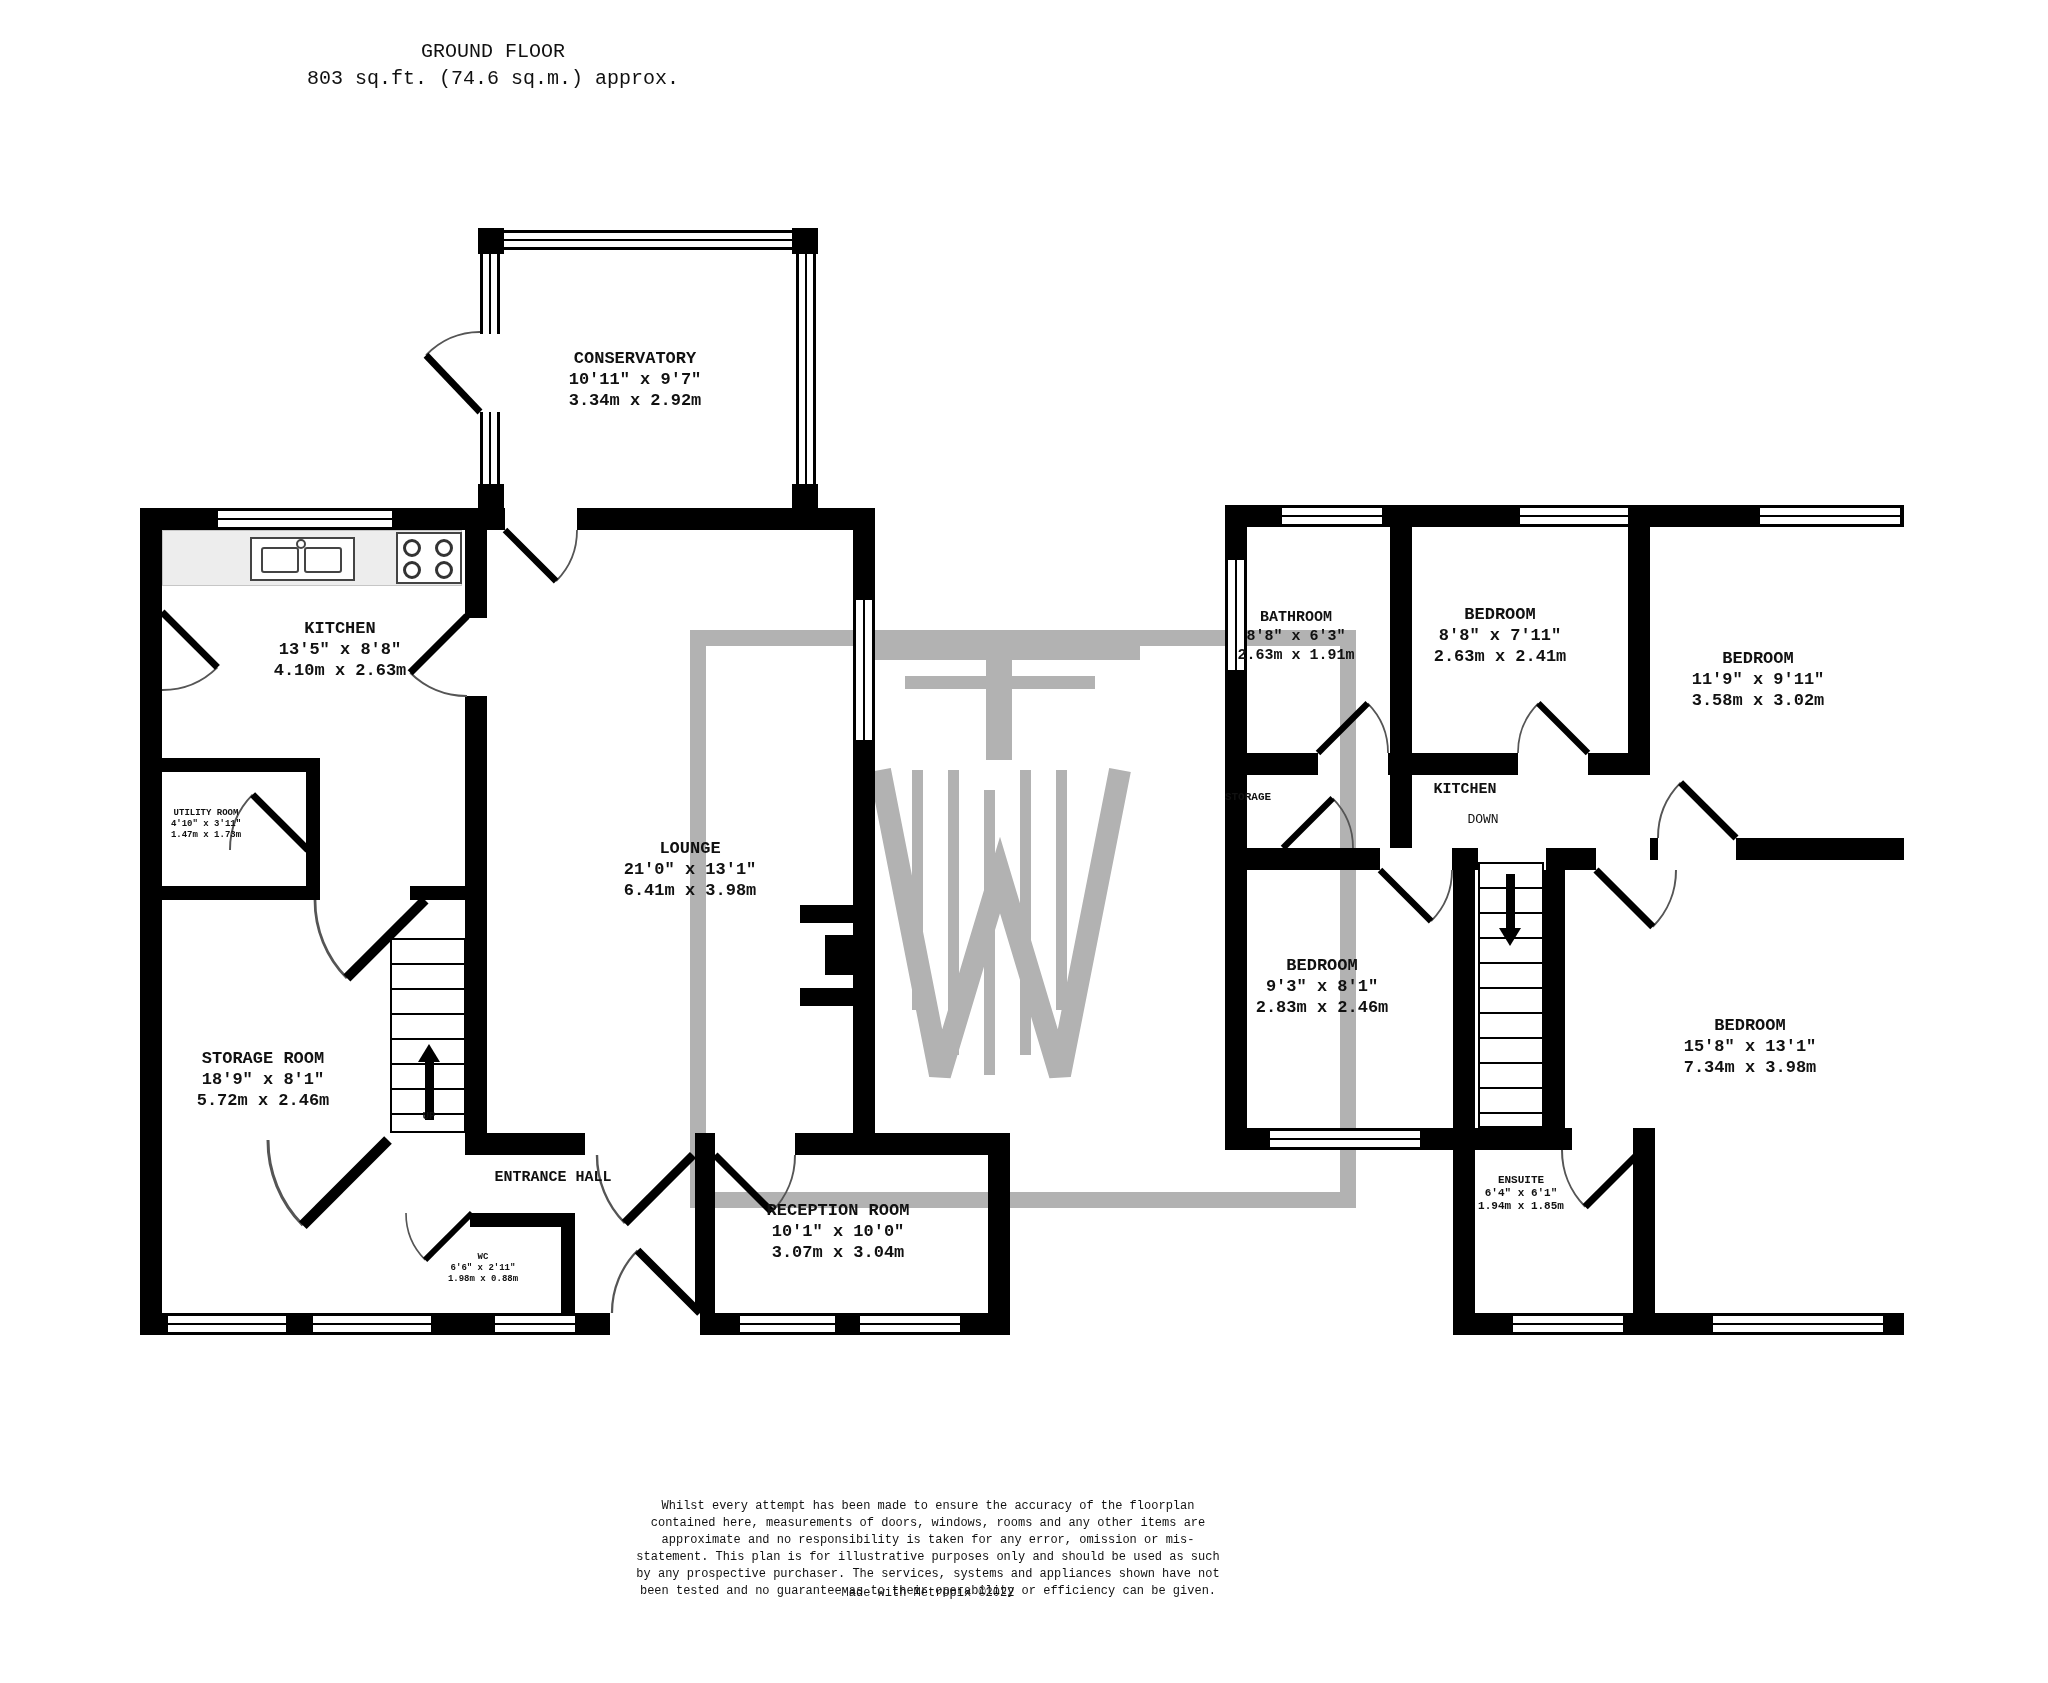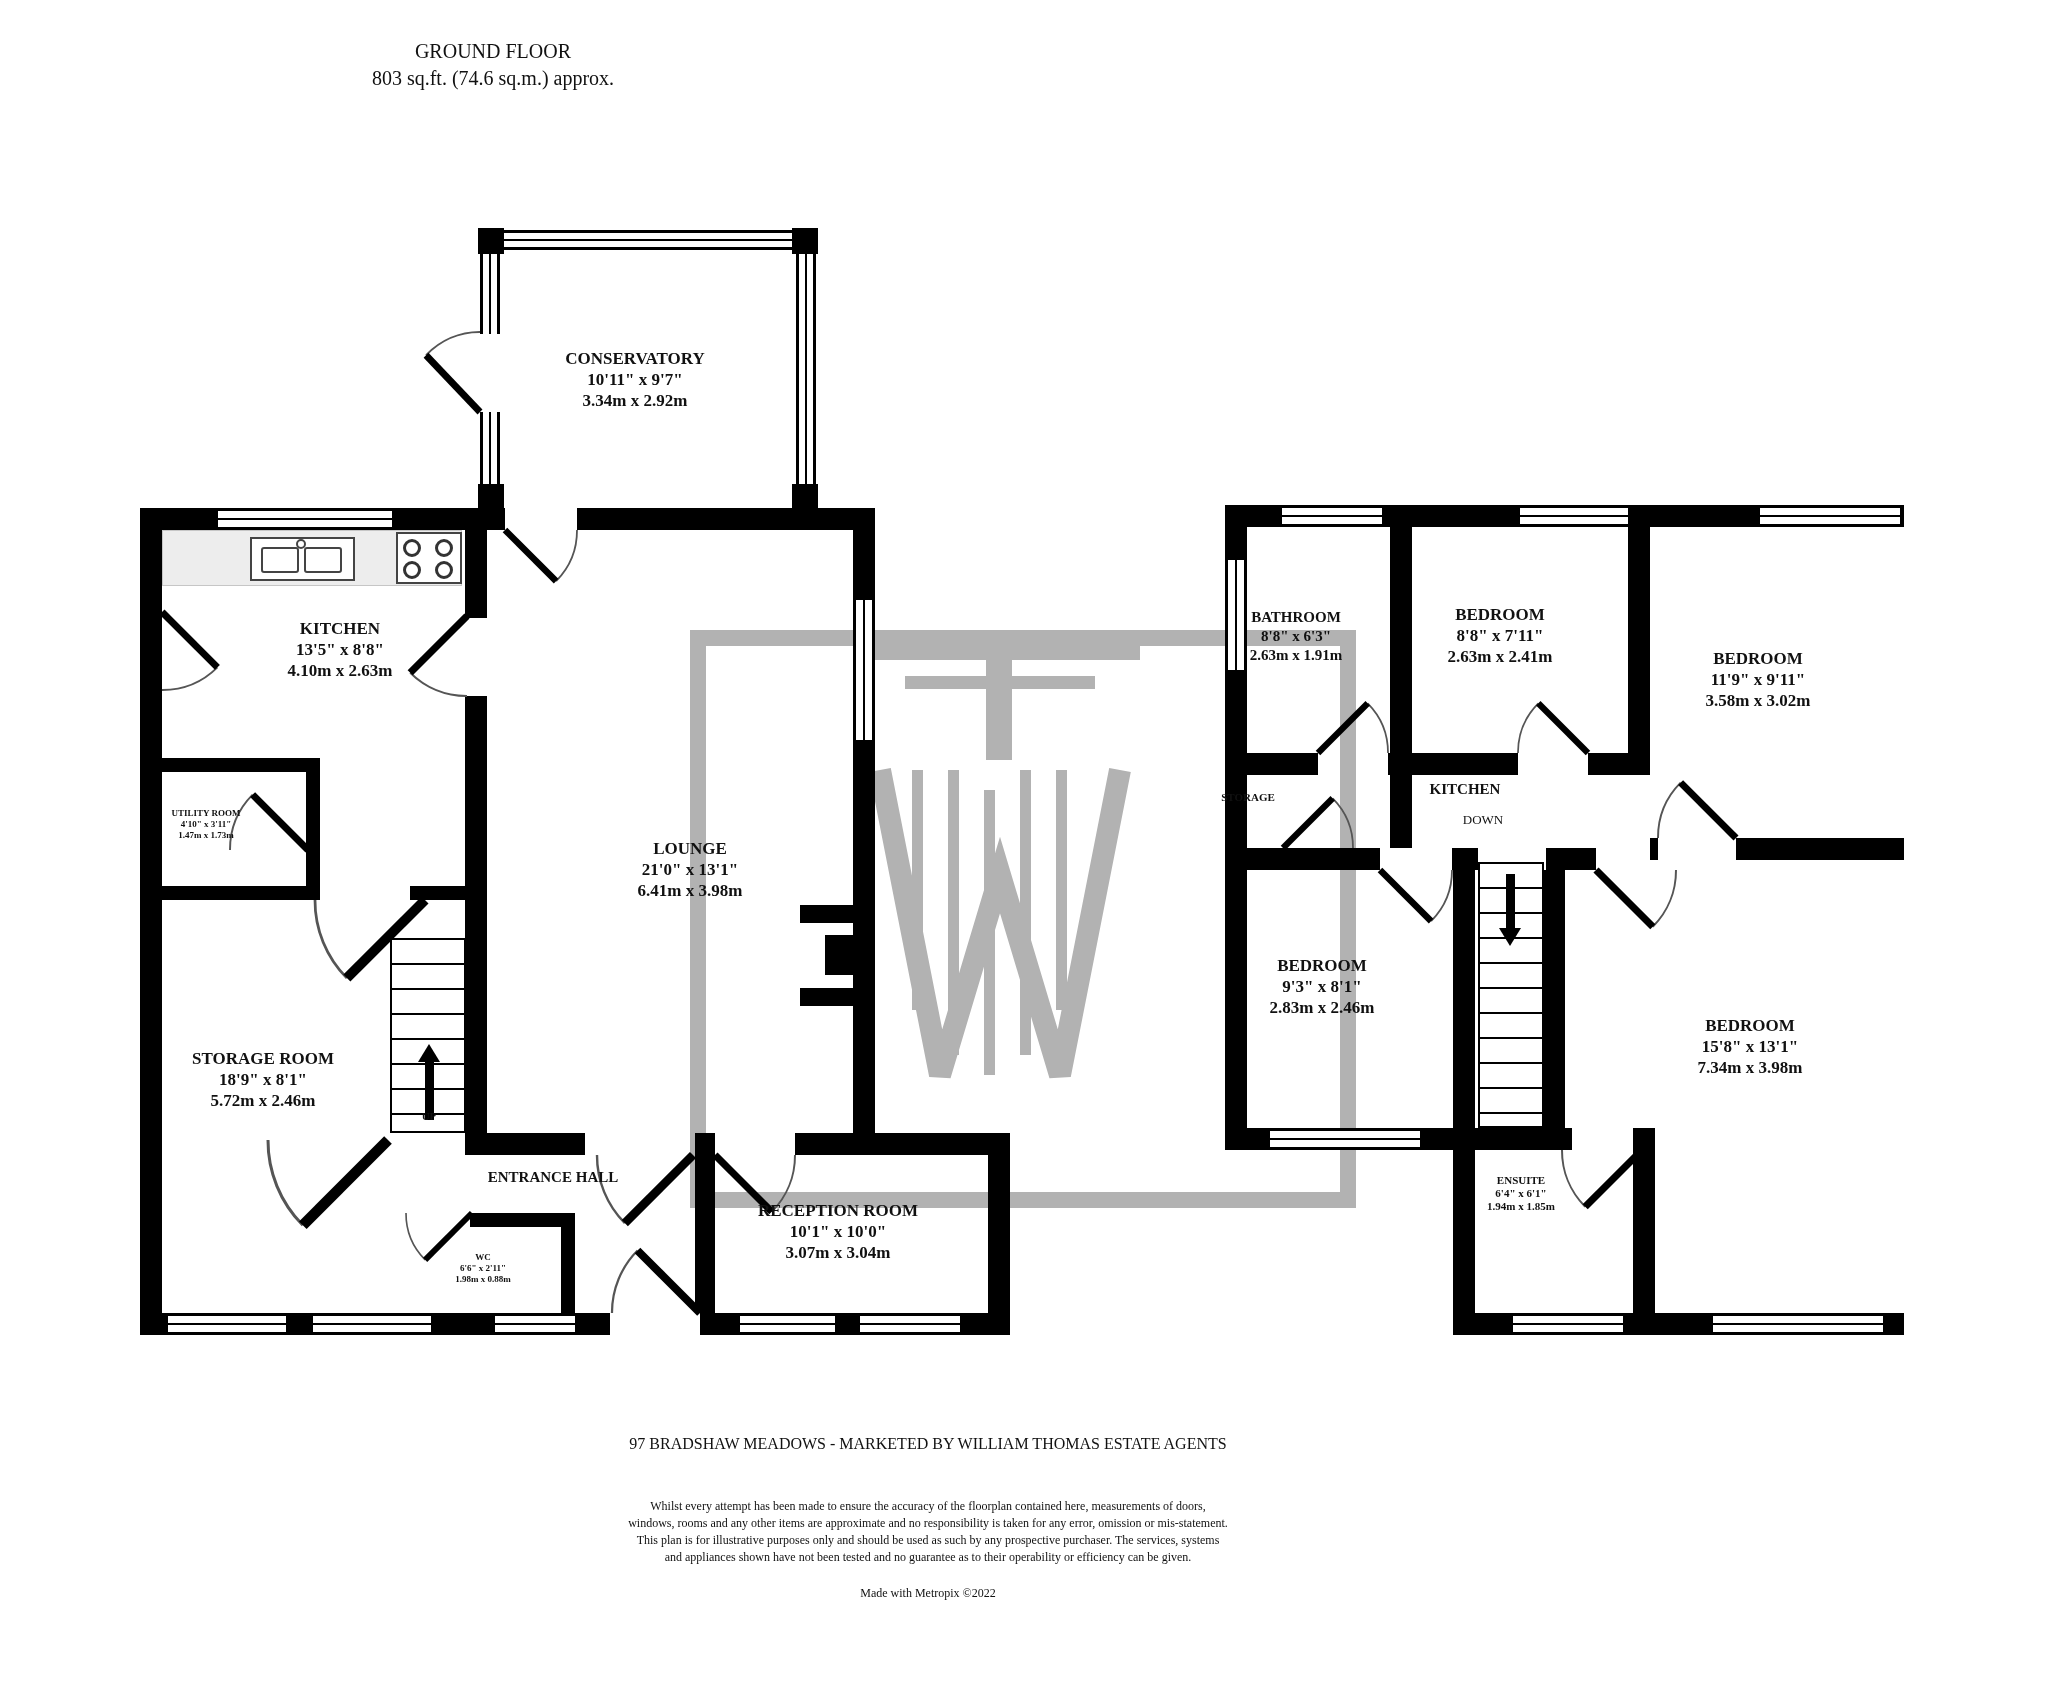--- a/index.html
+++ b/index.html
@@ -1,17 +1,17 @@
 <!DOCTYPE html>
 <html><head>
 <meta charset="utf-8">
 <style>
   html,body{margin:0;padding:0;background:#fff;}
   #plan{position:relative;width:1904px;height:1683px;background:#fff;overflow:hidden;
-        font-family:Liberation Serif, serif;color:#111;}
+        font-family:Liberation Mono, monospace;color:#111;}
   .wall{position:absolute;background:#000;z-index:2;}
   .win-h{position:absolute;background:#fff;border-top:3px solid #000;border-bottom:3px solid #000;z-index:2;box-sizing:border-box;}
   .win-h::after{content:"";position:absolute;left:0;right:0;top:50%;height:2px;margin-top:-1px;background:#000;}
   .win-v{position:absolute;background:#fff;border-left:3px solid #000;border-right:3px solid #000;z-index:2;box-sizing:border-box;}
   .win-v::after{content:"";position:absolute;top:0;bottom:0;left:50%;width:2px;margin-left:-1px;background:#000;}
   .door{position:absolute;z-index:2;overflow:visible;}
   .door path{fill:none;stroke:#555;stroke-width:2.5;}
   .door line{stroke:#000;stroke-width:9;}
   .stairs{position:absolute;z-index:2;box-sizing:border-box;border:2px solid #000;
           background:repeating-linear-gradient(to bottom,#fff 0 23px,#000 23px 25px);}
@@ -334,23 +334,20 @@
     <div>BEDROOM</div>
     <div>15'8"  x 13'1"</div>
     <div>7.34m  x 3.98m</div>
   </div>
   <div class="lbl s11" style="left:1521px;top:1174px">
     <div>ENSUITE</div>
     <div>6'4"  x 6'1"</div>
     <div>1.94m  x 1.85m</div>
   </div>
 
-  <div class="footer" style="top:1434px">
-    <div class="f-line1">97 BRADSHAW MEADOWS - MARKETED BY WILLIAM THOMAS ESTATE AGENTS</div>
-  </div>
   <div class="footer" style="top:1498px">
     <div class="f-disc">Whilst every attempt has been made to ensure the accuracy of the floorplan contained here, measurements of doors, windows, rooms and any other items are approximate and no responsibility is taken for any error, omission or mis-statement. This plan is for illustrative purposes only and should be used as such by any prospective purchaser. The services, systems and appliances shown have not been tested and no guarantee as to their operability or efficiency can be given.</div>
   </div>
   <div class="footer" style="top:1585px">
     <div class="f-credit">Made with Metropix ©2022</div>
   </div>
 
 </div>
 
 </body></html>

